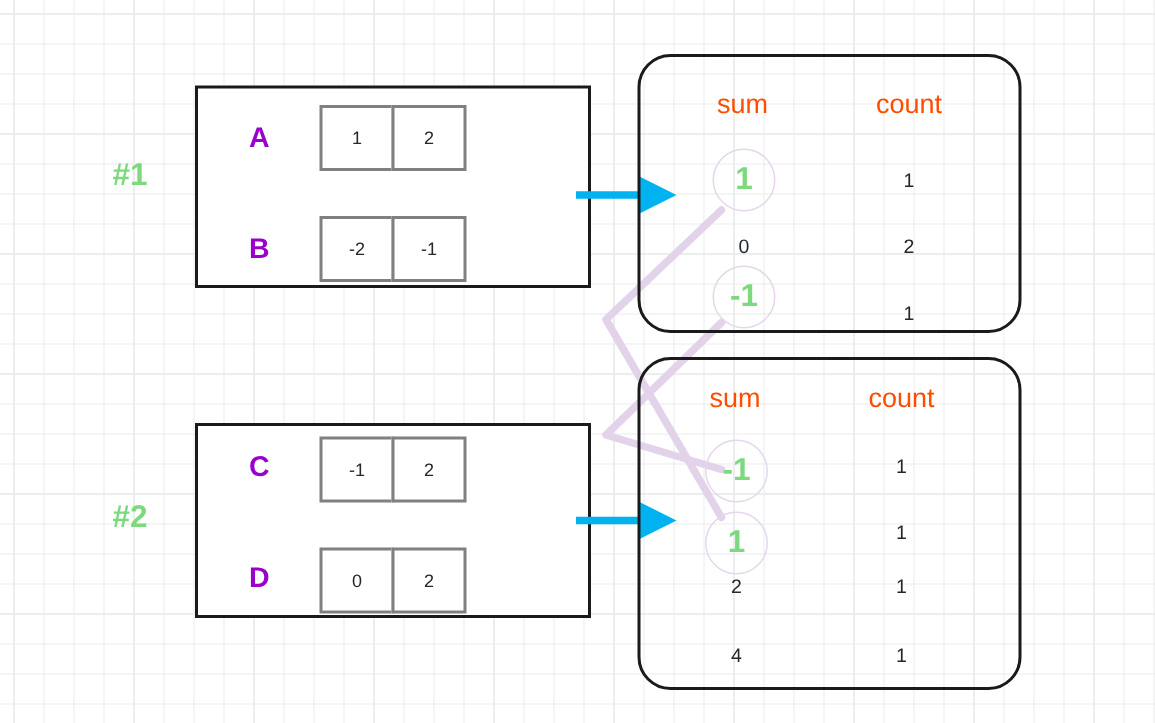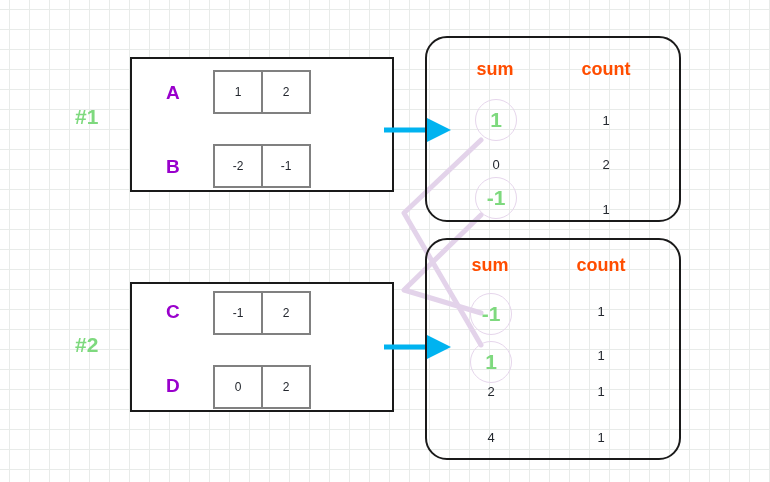--- a/index.html
+++ b/index.html
@@ -80,21 +80,20 @@
     box-sizing: border-box;
   }
   .col-head {
     position: absolute;
     color: #ff4d00;
     font-size: 18px;
     font-family: "Liberation Sans", sans-serif;
     text-align: center;
     transform: translateX(-50%);
     white-space: nowrap;
-    font-weight: bold;
   }
   .agg-val {
     position: absolute;
     font-size: 13px;
     color: #23272e;
     font-family: "Liberation Sans", sans-serif;
     text-align: center;
     transform: translate(-50%, -50%);
     white-space: nowrap;
   }

